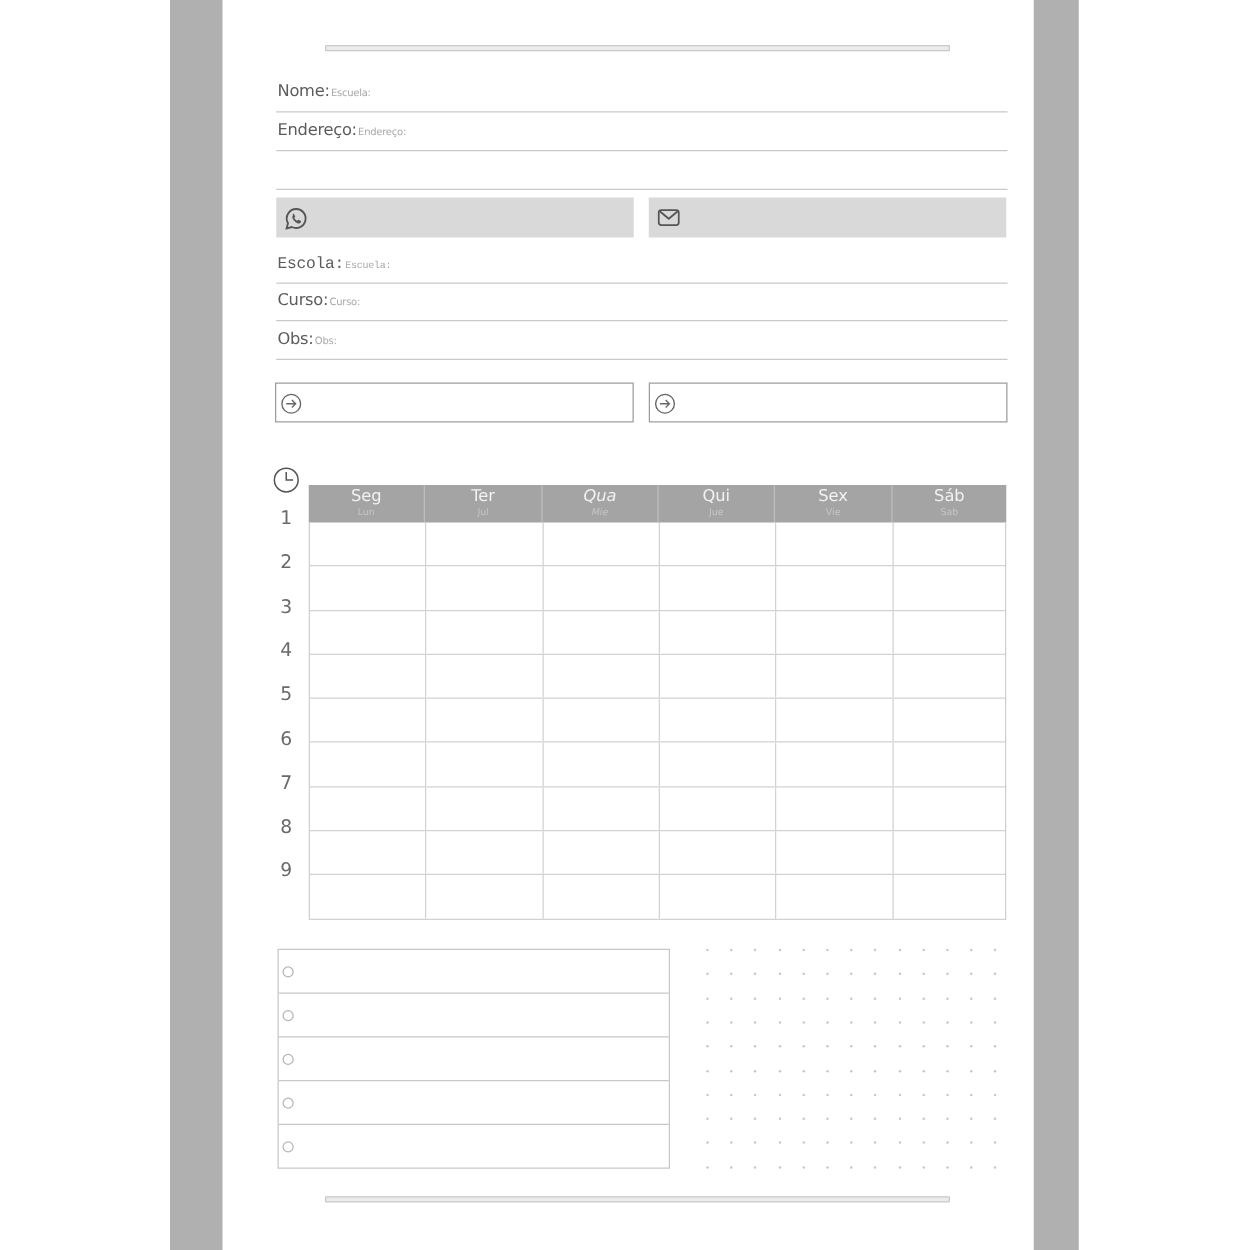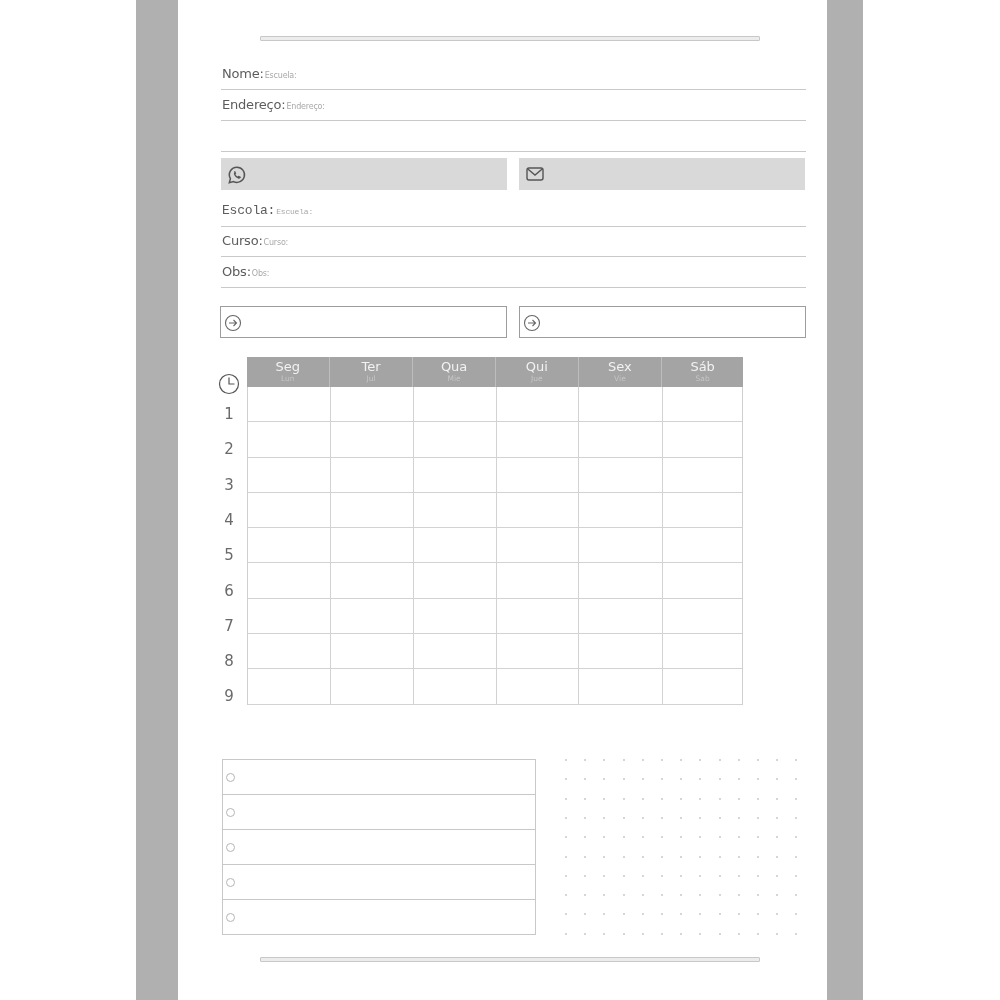--- a/index.html
+++ b/index.html
@@ -8,21 +8,21 @@
   .abs { position:absolute; }
   .side-bar { position:absolute; top:0; height:1000px; background:#b0b0b1; }
   .deco-bar { position:absolute; height:3px; border:1px solid #c8c8c8; background:#ececec; border-radius:1px; }
   .field-row { position:absolute; left:221px; width:585px; height:30px; border-bottom:1px solid #c9c9c9; }
   .field-row .lbl { position:absolute; left:1px; bottom:8px; font-size:13px; color:#5c5c5c; letter-spacing:-0.2px; }
   .field-row .sub { font-size:8px; color:#a8a8a8; margin-left:1px; }
   .contact-box { position:absolute; top:158px; height:32px; background:#d9d9d9; }
   .contact-box svg { position:absolute; left:6px; top:7px; }
   .arrow-box { position:absolute; top:306px; height:32px; border:1px solid #9d9d9d; box-sizing:border-box; background:#fff; }
   .arrow-box svg { position:absolute; left:3px; top:7px; }
-  .sched { position:absolute; left:247px; top:357px; width:496px; }
+  .sched { position:absolute; left:247px; top:388px; width:558px; }
   .sched-head { display:flex; height:30px; background:#a4a4a4; }
   .sched-head .day { position:relative; text-align:center; color:#f2f2f2; border-right:1px solid #bdbdbd; box-sizing:border-box; }
   .sched-head .day:last-child { border-right:none; }
   .sched-head .day .pt { display:block; font-size:13px; line-height:14px; margin-top:3px; }
   .sched-head .day .es { display:block; font-size:7.5px; line-height:9px; color:#c6c6c6; }
   .sched-body { border-left:1px solid #cfcfcf; border-right:1px solid #cfcfcf; }
   .sched-row { display:flex; height:35.3px; border-bottom:1px solid #d2d2d2; box-sizing:border-box; }
   .sched-cell { border-right:1px solid #d2d2d2; box-sizing:border-box; }
   .sched-cell:last-child { border-right:none; }
   .row-num { position:absolute; left:219px; width:20px; text-align:center; font-size:15px; color:#6a6a6a; }
@@ -93,21 +93,21 @@
 <div class="sched">
   <div class="sched-head">
     <div class="day" style="width:93px;">
         <span class="pt">Seg</span>
         <span class="es">Lun</span>
       </div>
     <div class="day" style="width:94px;">
         <span class="pt">Ter</span>
         <span class="es">Jul</span>
       </div>
-    <div class="day" style="width:93px;">
+    <div class="day" style="width:93px;font-style:italic;">
         <span class="pt">Qua</span>
         <span class="es">Mie</span>
       </div>
     <div class="day" style="width:93px;">
         <span class="pt">Qui</span>
         <span class="es">Jue</span>
       </div>
     <div class="day" style="width:94px;">
         <span class="pt">Sex</span>
         <span class="es">Vie</span>

